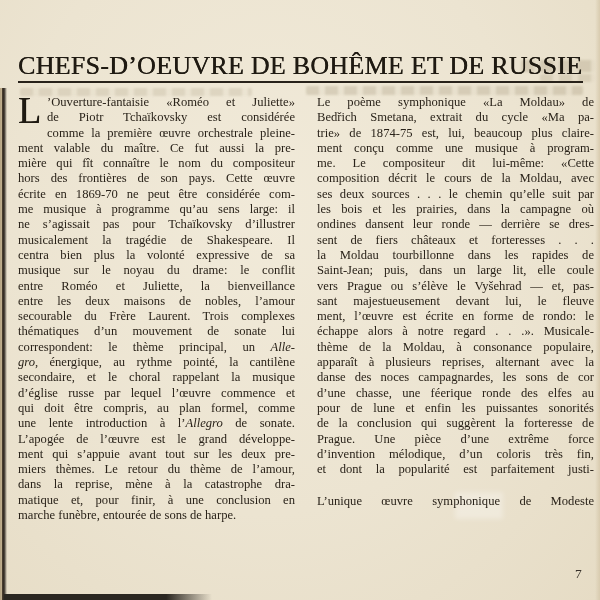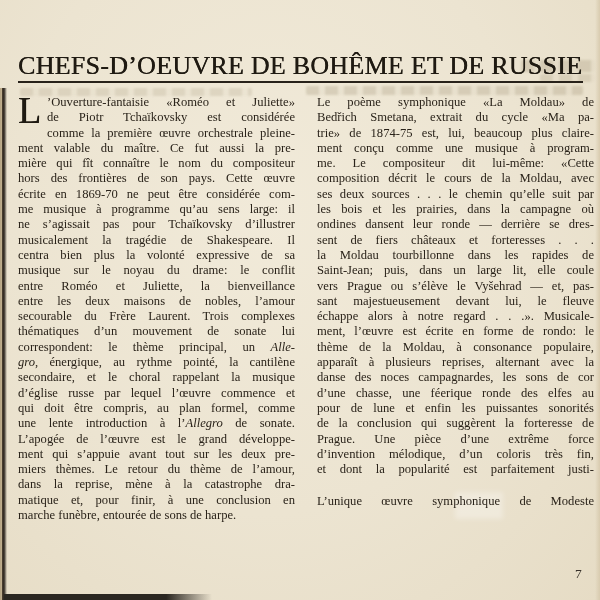--- a/index.html
+++ b/index.html
@@ -111,22 +111,22 @@
         <div class="line">me. Le compositeur dit lui-même: «Cette</div>
         <div class="line">composition décrit le cours de la Moldau, avec</div>
         <div class="line">ses deux sources . . . le chemin qu’elle suit par</div>
         <div class="line">les bois et les prairies, dans la campagne où</div>
         <div class="line">ondines dansent leur ronde — derrière se dres-</div>
         <div class="line">sent de fiers châteaux et forteresses . . .</div>
         <div class="line">la Moldau tourbillonne dans les rapides de</div>
         <div class="line">Saint-Jean; puis, dans un large lit, elle coule</div>
         <div class="line">vers Prague ou s’élève le Vyšehrad — et, pas-</div>
         <div class="line">sant majestueusement devant lui, le fleuve</div>
+        <div class="line">ment, l’œuvre est écrite en forme de rondo: le</div>
         <div class="line">échappe alors à notre regard . . .». Musicale-</div>
-        <div class="line">ment, l’œuvre est écrite en forme de rondo: le</div>
         <div class="line">thème de la Moldau, à consonance populaire,</div>
         <div class="line">apparaît à plusieurs reprises, alternant avec la</div>
         <div class="line">danse des noces campagnardes, les sons de cor</div>
         <div class="line">d’une chasse, une féerique ronde des elfes au</div>
         <div class="line">pour de lune et enfin les puissantes sonorités</div>
         <div class="line">de la conclusion qui suggèrent la forteresse de</div>
         <div class="line">Prague. Une pièce d’une extrême force</div>
         <div class="line">d’invention mélodique, d’un coloris très fin,</div>
         <div class="line">et dont la popularité est parfaitement justi-</div>
       </div>

